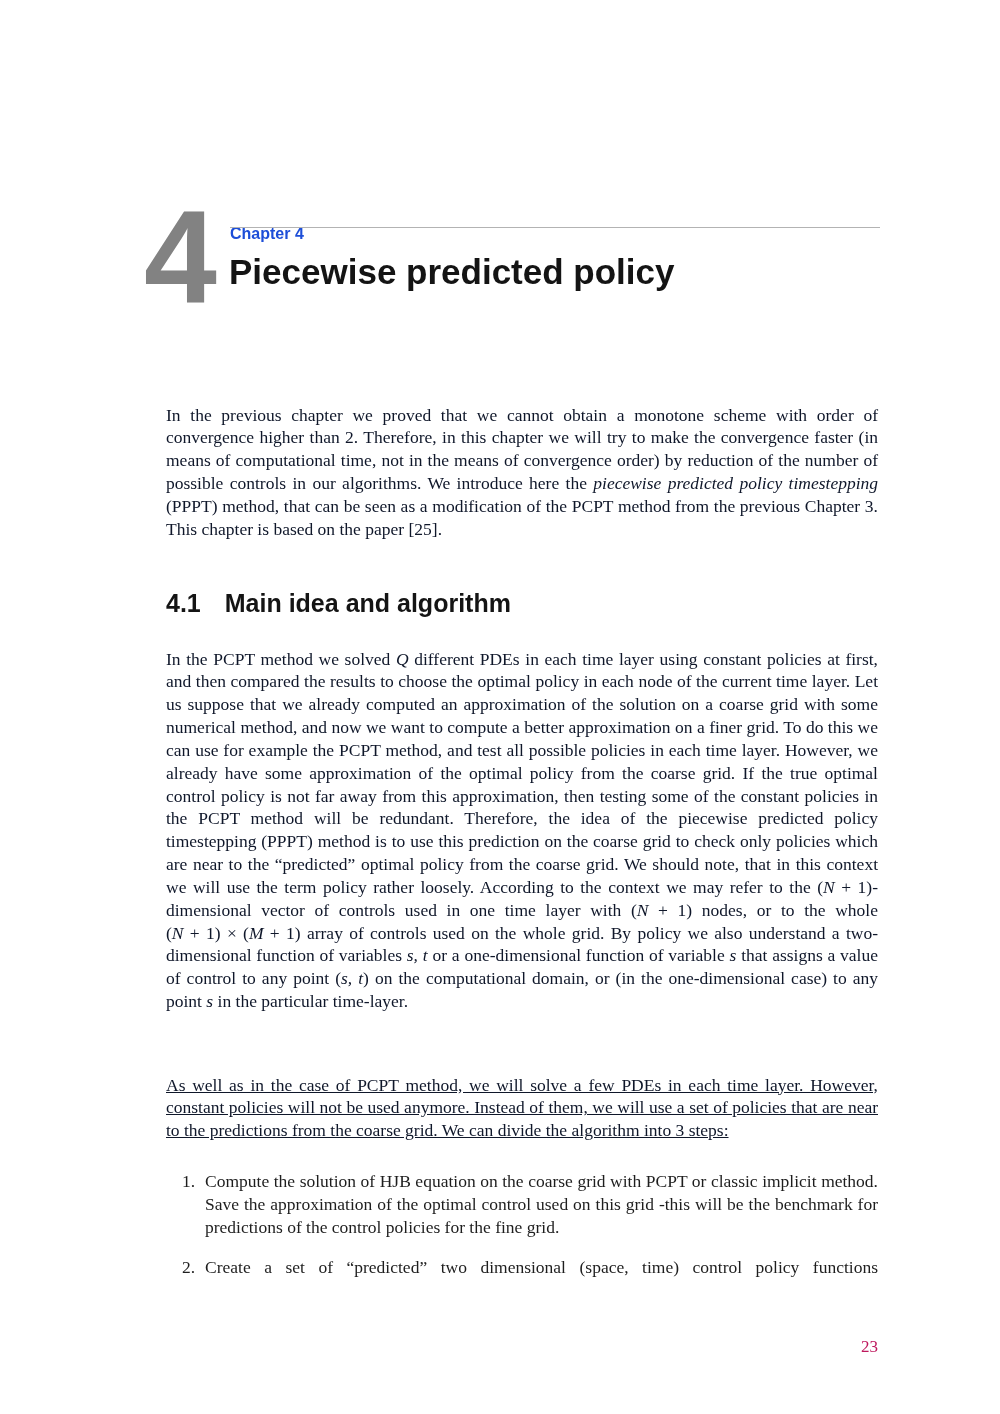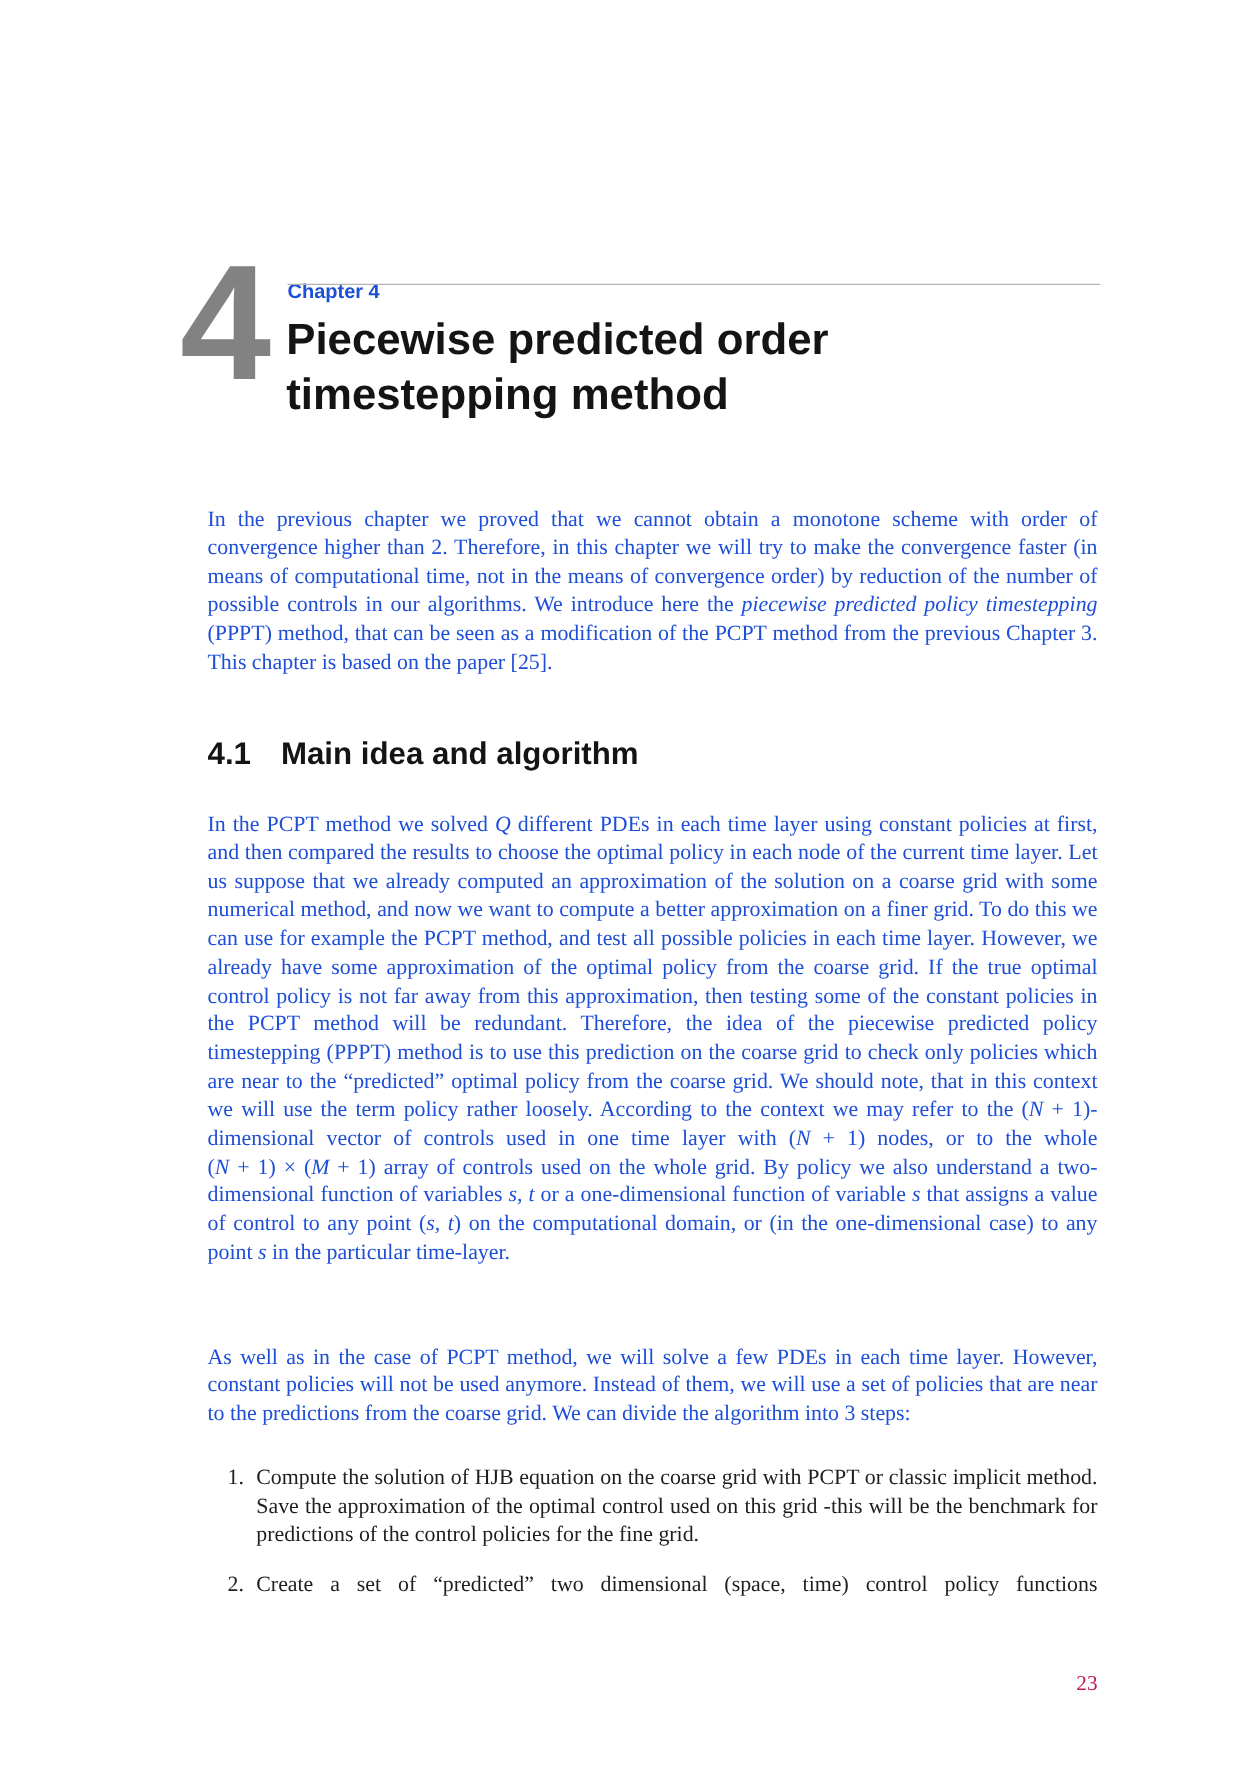--- a/index.html
+++ b/index.html
@@ -53,25 +53,25 @@
     color: #141414;
   }
 
   
   .bodytext {
     left: 166px;
     width: 712px;
     font-size: 17.5px;
     line-height: 22.85px;
     text-align: justify;
-    color: #1d4ed8;
+    color: #0f172a;
   }
   #para-intro { top: 386px; }
   #para-main-1 { top: 630px; }
-  #para-main-2 { top: 1056px; }
+  #para-main-2 { top: 1056px; text-decoration: underline; }
 
   .section-heading {
     left: 166px;
     top: 561px;
     font-family: "Liberation Sans", "DejaVu Sans", sans-serif;
     font-weight: 700;
     font-size: 25px;
     color: #141414;
     margin-top: 28px;
   }
@@ -116,22 +116,21 @@
 
 <div>
 
   <div class="abs chapter-number">4</div>
 
   <div class="abs chapter-eyebrow">Chapter 4</div>
 
   <div class="abs chapter-rule"></div>
 
   <div class="abs chapter-title">
-    <div>Piecewise predicted order</div>
-    <div>timestepping method</div>
+    <div>Piecewise predicted policy</div>
   </div>
 
   <p id="para-intro" class="abs bodytext"><span>In the previous chapter we proved that we cannot obtain a monotone scheme with order of convergence higher than 2. Therefore, in this chapter we will try to make the convergence faster (in means of computational time, not in the means of convergence order) by reduction of the number of possible controls in our algorithms. We introduce here the </span><i>piecewise predicted policy timestepping</i><span> (PPPT) method, that can be seen as a modification of the PCPT method from the previous Chapter 3. This chapter is based on the paper [25].</span></p>
 
   <div class="abs section-heading">
     <span class="section-number">4.1</span><span>Main idea and algorithm</span>
   </div>
 
   <p id="para-main-1" class="abs bodytext"><span>In the PCPT method we solved </span><i>Q</i><span> different PDEs in each time layer using constant policies at first, and then compared the results to choose the optimal policy in each node of the current time layer. Let us suppose that we already computed an approximation of the solution on a coarse grid with some numerical method, and now we want to compute a better approximation on a finer grid. To do this we can use for example the PCPT method, and test all possible policies in each time layer. However, we already have some approximation of the optimal policy from the coarse grid. If the true optimal control policy is not far away from this approximation, then testing some of the constant policies in the PCPT method will be redundant. Therefore, the idea of the piecewise predicted policy timestepping (PPPT) method is to use this prediction on the coarse grid to check only policies which are near to the “predicted” optimal policy from the coarse grid. We should note, that in this context we will use the term policy rather loosely. According to the context we may refer to the (</span><i>N</i><span>&nbsp;+&nbsp;1)-dimensional vector of controls used in one time layer with (</span><i>N</i><span>&nbsp;+&nbsp;1) nodes, or to the whole (</span><i>N</i><span>&nbsp;+&nbsp;1)&nbsp;×&nbsp;(</span><i>M</i><span>&nbsp;+&nbsp;1) array of controls used on the whole grid. By policy we also understand a two-dimensional function of variables </span><i>s, t</i><span> or a one-dimensional function of variable </span><i>s</i><span> that assigns a value of control to any point (</span><i>s, t</i><span>) on the computational domain, or (in the one-dimensional case) to any point </span><i>s</i><span> in the particular time-layer.</span></p>
 

